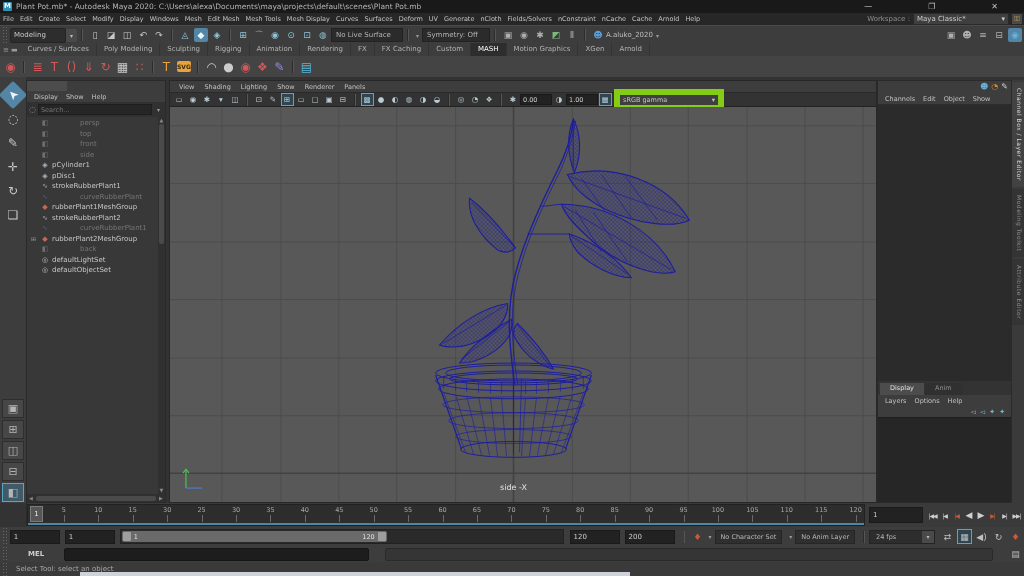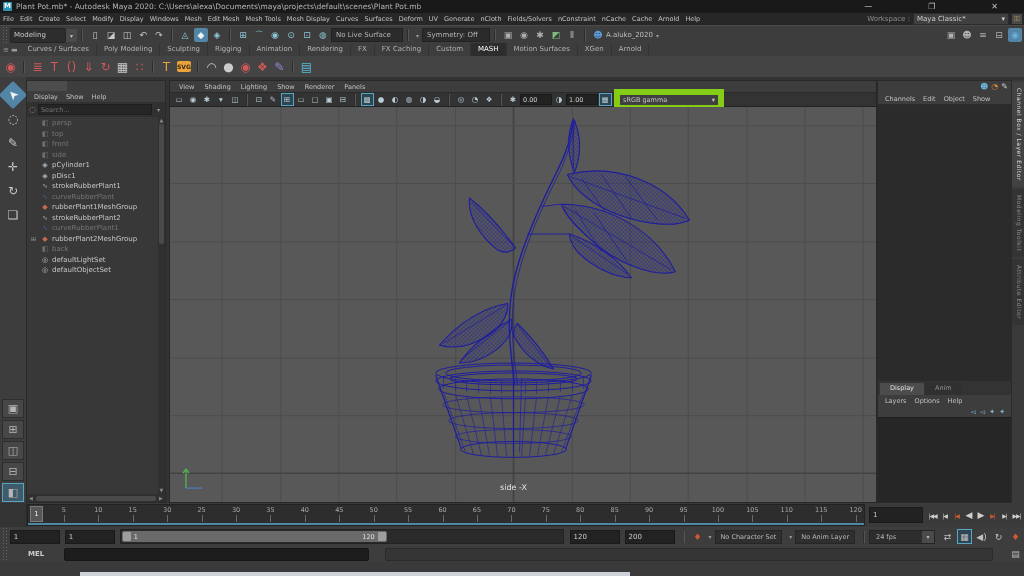--- a/index.html
+++ b/index.html
@@ -64,21 +64,21 @@
   #outliner-menus span{font-size:6.5px;color:#c2c2c2;padding:0 3px;}
   #outliner-search{height:13px;background:#313131;display:flex;align-items:center;padding:1px 2px;gap:2px;}
   #outliner-search .glass{font-size:8px;color:#9a9a9a;}
   #outliner-search input{flex:1;height:9px;background:#262626;border:1px solid #1e1e1e;color:#8a8a8a;
                          font-size:6.5px;font-family:inherit;padding:0 2px;}
   #out-body{flex:1;display:flex;overflow:hidden;}
   #out-list{flex:1;padding-top:1px;}
   .out-row{height:10.5px;display:flex;align-items:center;padding-left:14px;gap:3px;white-space:nowrap;}
   .out-row .oi{font-size:7px;width:8px;text-align:center;}
   .out-row .ol{font-size:7px;color:#c6c6c6;}
-  .out-row.muted .ol{color:#757575;}
+  .out-row.muted .ol{color:#757575;margin-left:28px;}
   .out-row .exp{font-size:6px;color:#9a9a9a;margin-left:-10px;width:7px;}
   #out-vscroll{width:7px;background:#303030;display:flex;flex-direction:column;}
   #out-vscroll .arr{height:7px;font-size:5px;color:#888;text-align:center;line-height:7px;}
   #out-vscroll .thumb{background:#4a4a4a;border-radius:2px;width:5px;margin:0 1px;height:120px;}
   #out-hscroll{height:8px;background:#303030;display:flex;align-items:center;}
   #out-hscroll .arr{width:8px;font-size:5px;color:#888;text-align:center;}
   #out-hscroll .thumb{height:5px;background:#4a4a4a;border-radius:2px;flex:1;margin:0 1px;}
   
   #viewport{left:169px;top:3px;width:708px;height:423px;background:#333;border:1px solid #272727;box-sizing:border-box;display:flex;flex-direction:column;}
   #vp-menus{height:11px;display:flex;align-items:center;background:#3d3d3d;padding-left:4px;}
@@ -280,21 +280,21 @@
         <span class="tab">Curves / Surfaces</span>
         <span class="tab">Poly Modeling</span>
         <span class="tab">Sculpting</span>
         <span class="tab">Rigging</span>
         <span class="tab">Animation</span>
         <span class="tab">Rendering</span>
         <span class="tab">FX</span>
         <span class="tab">FX Caching</span>
         <span class="tab">Custom</span>
         <span class="tab active">MASH</span>
-        <span class="tab">Motion Surfaces</span>
+        <span class="tab">Motion Graphics</span>
         <span class="tab">XGen</span>
         <span class="tab">Arnold</span>
       </div>
   </div>
 
   <div class="abs" id="shelf-icons-row">
       <span class="shelf-ico" style="color: rgb(208, 88, 88);">◉</span>
       <div class="sep"></div>
       <span class="shelf-ico" style="color: rgb(208, 88, 88);">≣</span>
       <span class="shelf-ico" style="color: rgb(208, 88, 88);">T</span>
@@ -730,15 +730,19 @@
   </div>
 
   <div class="abs" id="cmd-row">
     <div class="grip"></div>
     <span id="mel-label">MEL</span>
     <input id="mel-input" style="">
     <div id="mel-result"></div>
     <span id="script-editor-icon">▤</span>
   </div>
 
+  <div class="abs" id="help-row">
+    <div class="grip"></div>
+    <span id="help-text">Select Tool: select an object</span>
+  </div>
 
   <div id="taskbar-strip"></div>
 </div>
 
 </body></html>

